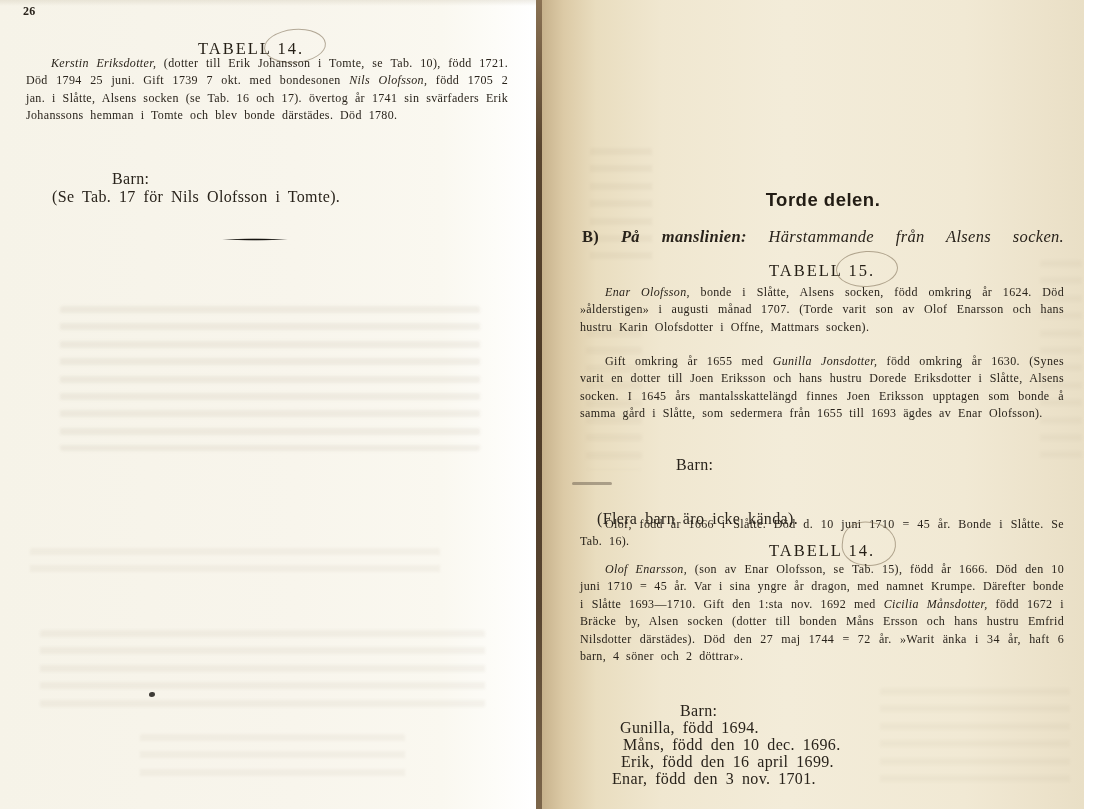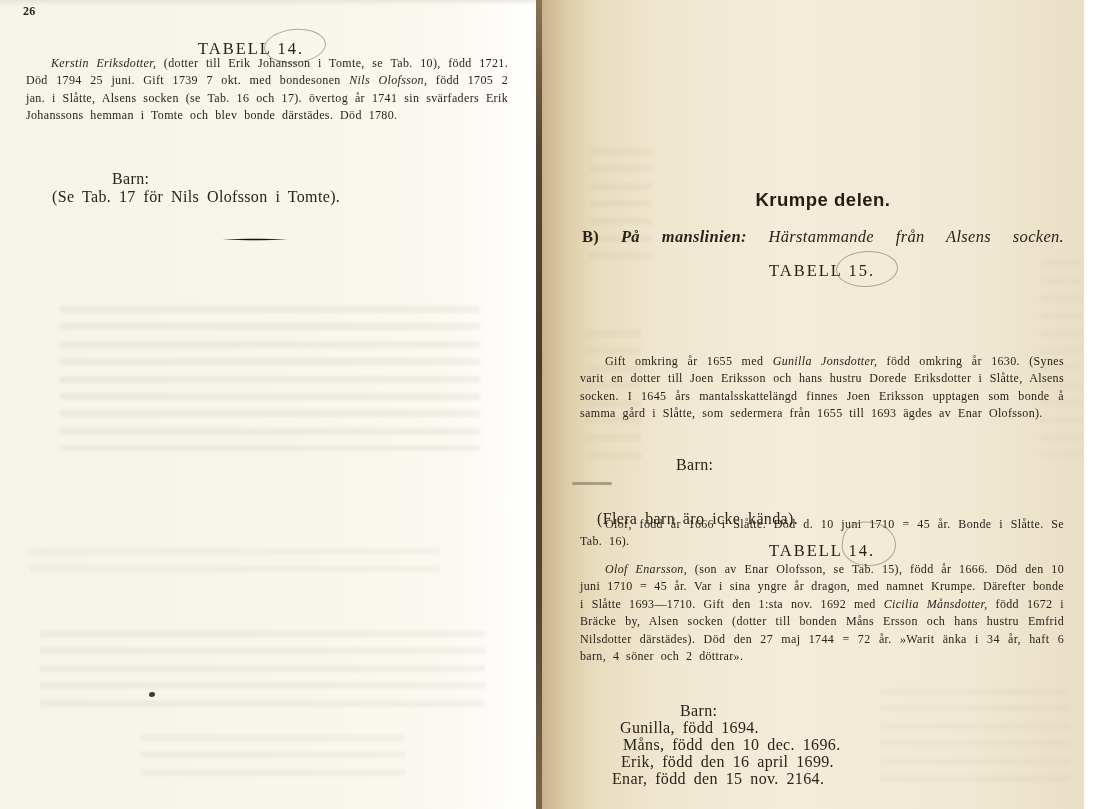--- a/index.html
+++ b/index.html
@@ -115,42 +115,43 @@
 
   <div class="page-right">
     <div class="ghost" style="left:48px; top:148px; width:62px; height:122px; opacity:.4;"></div>
     <div class="ghost" style="left:44px; top:330px; width:56px; height:140px; opacity:.35;"></div>
     <div class="ghost" style="left:338px; top:688px; width:190px; height:95px; opacity:.3;"></div>
     <div class="ghost" style="left:498px; top:260px; width:42px; height:200px; opacity:.3;"></div>
   </div>
   <div class="edge-right"></div>
 
 
-  <div class="subtitle">Krumpe delen.</div>
+  <div class="subtitle">Torde delen.</div>
 
   <div class="lineage"><span class="bd">B) </span><span class="it bd">På manslinien:</span><span class="it"> Härstammande från Alsens socken.</span></div>
 
   <div class="tabell-heading" style="left:580px; top:261px; width:484px;">TABELL 15.</div>
   <div class="pencil-circle" style="left:836px; top:251px; width:60px; height:34px; transform:rotate(-3deg);"></div>
 
+  <div class="body-text indent" style="left:580px; top:284px; width:484px;"><span class="it">Enar Olofsson,</span><span> bonde i Slåtte, Alsens socken, född omkring år 1624. Död »ålderstigen» i augusti månad 1707. (Torde varit son av Olof Enarsson och hans hustru Karin Olofsdotter i Offne, Mattmars socken).</span></div>
   <div class="body-text indent" style="left:580px; top:353px; width:484px;"><span>Gift omkring år 1655 med </span><span class="it">Gunilla Jonsdotter,</span><span> född omkring år 1630. (Synes varit en dotter till Joen Eriksson och hans hustru Dorede Eriksdotter i Slåtte, Alsens socken. I 1645 års mantalsskattelängd finnes Joen Eriksson upptagen som bonde å samma gård i Slåtte, som sedermera från 1655 till 1693 ägdes av Enar Olofsson).</span></div>
 
   <div class="line-label" style="left:676px; top:456px;">Barn:</div>
 
   <div class="pencil-dash" style="left:572px; top:482px; width:40px;"></div>
 
   <div class="body-text indent" style="left:580px; top:473px; width:484px;margin-top:43px;">Olof, född år 1666 i Slåtte. Död d. 10 juni 1710 = 45 år. Bonde i Slåtte. Se Tab. 16).</div>
 
   <div class="line-label" style="left:597px; top:510px;">(Flera barn äro icke kända).</div>
 
   <div class="tabell-heading" style="left:580px; top:541px; width:484px;">TABELL 14.</div>
   <div class="pencil-circle" style="left:842px; top:522px; width:52px; height:42px; transform:rotate(7deg); border-radius:48% 52% 55% 45%;"></div>
 
   <div class="body-text indent" style="left:580px; top:561px; width:484px;"><span class="it">Olof Enarsson,</span><span> (son av Enar Olofsson, se Tab. 15), född år 1666. Död den 10 juni 1710 = 45 år. Var i sina yngre år dragon, med namnet Krumpe. Därefter bonde i Slåtte 1693—1710. Gift den 1:sta nov. 1692 med </span><span class="it">Cicilia Månsdotter,</span><span> född 1672 i Bräcke by, Alsen socken (dotter till bonden Måns Ersson och hans hustru Emfrid Nilsdotter därstädes). Död den 27 maj 1744 = 72 år. »Warit änka i 34 år, haft 6 barn, 4 söner och 2 döttrar».</span></div>
 
   <div class="line-label" style="left:680px; top:702px;">Barn:</div>
 
   <div class="line-label" style="left:620px; top:719px;">Gunilla, född 1694.</div>
   <div class="line-label" style="left:623px; top:736px;text-align:center;">Måns, född den 10 dec. 1696.</div>
   <div class="line-label" style="left:621px; top:753px;">Erik, född den 16 april 1699.</div>
-  <div class="line-label" style="left:612px; top:770px;">Enar, född den 15 nov. 2164.</div>
+  <div class="line-label" style="left:612px; top:770px;">Enar, född den 3 nov. 1701.</div>
 
 </div>
 
 </body></html>

